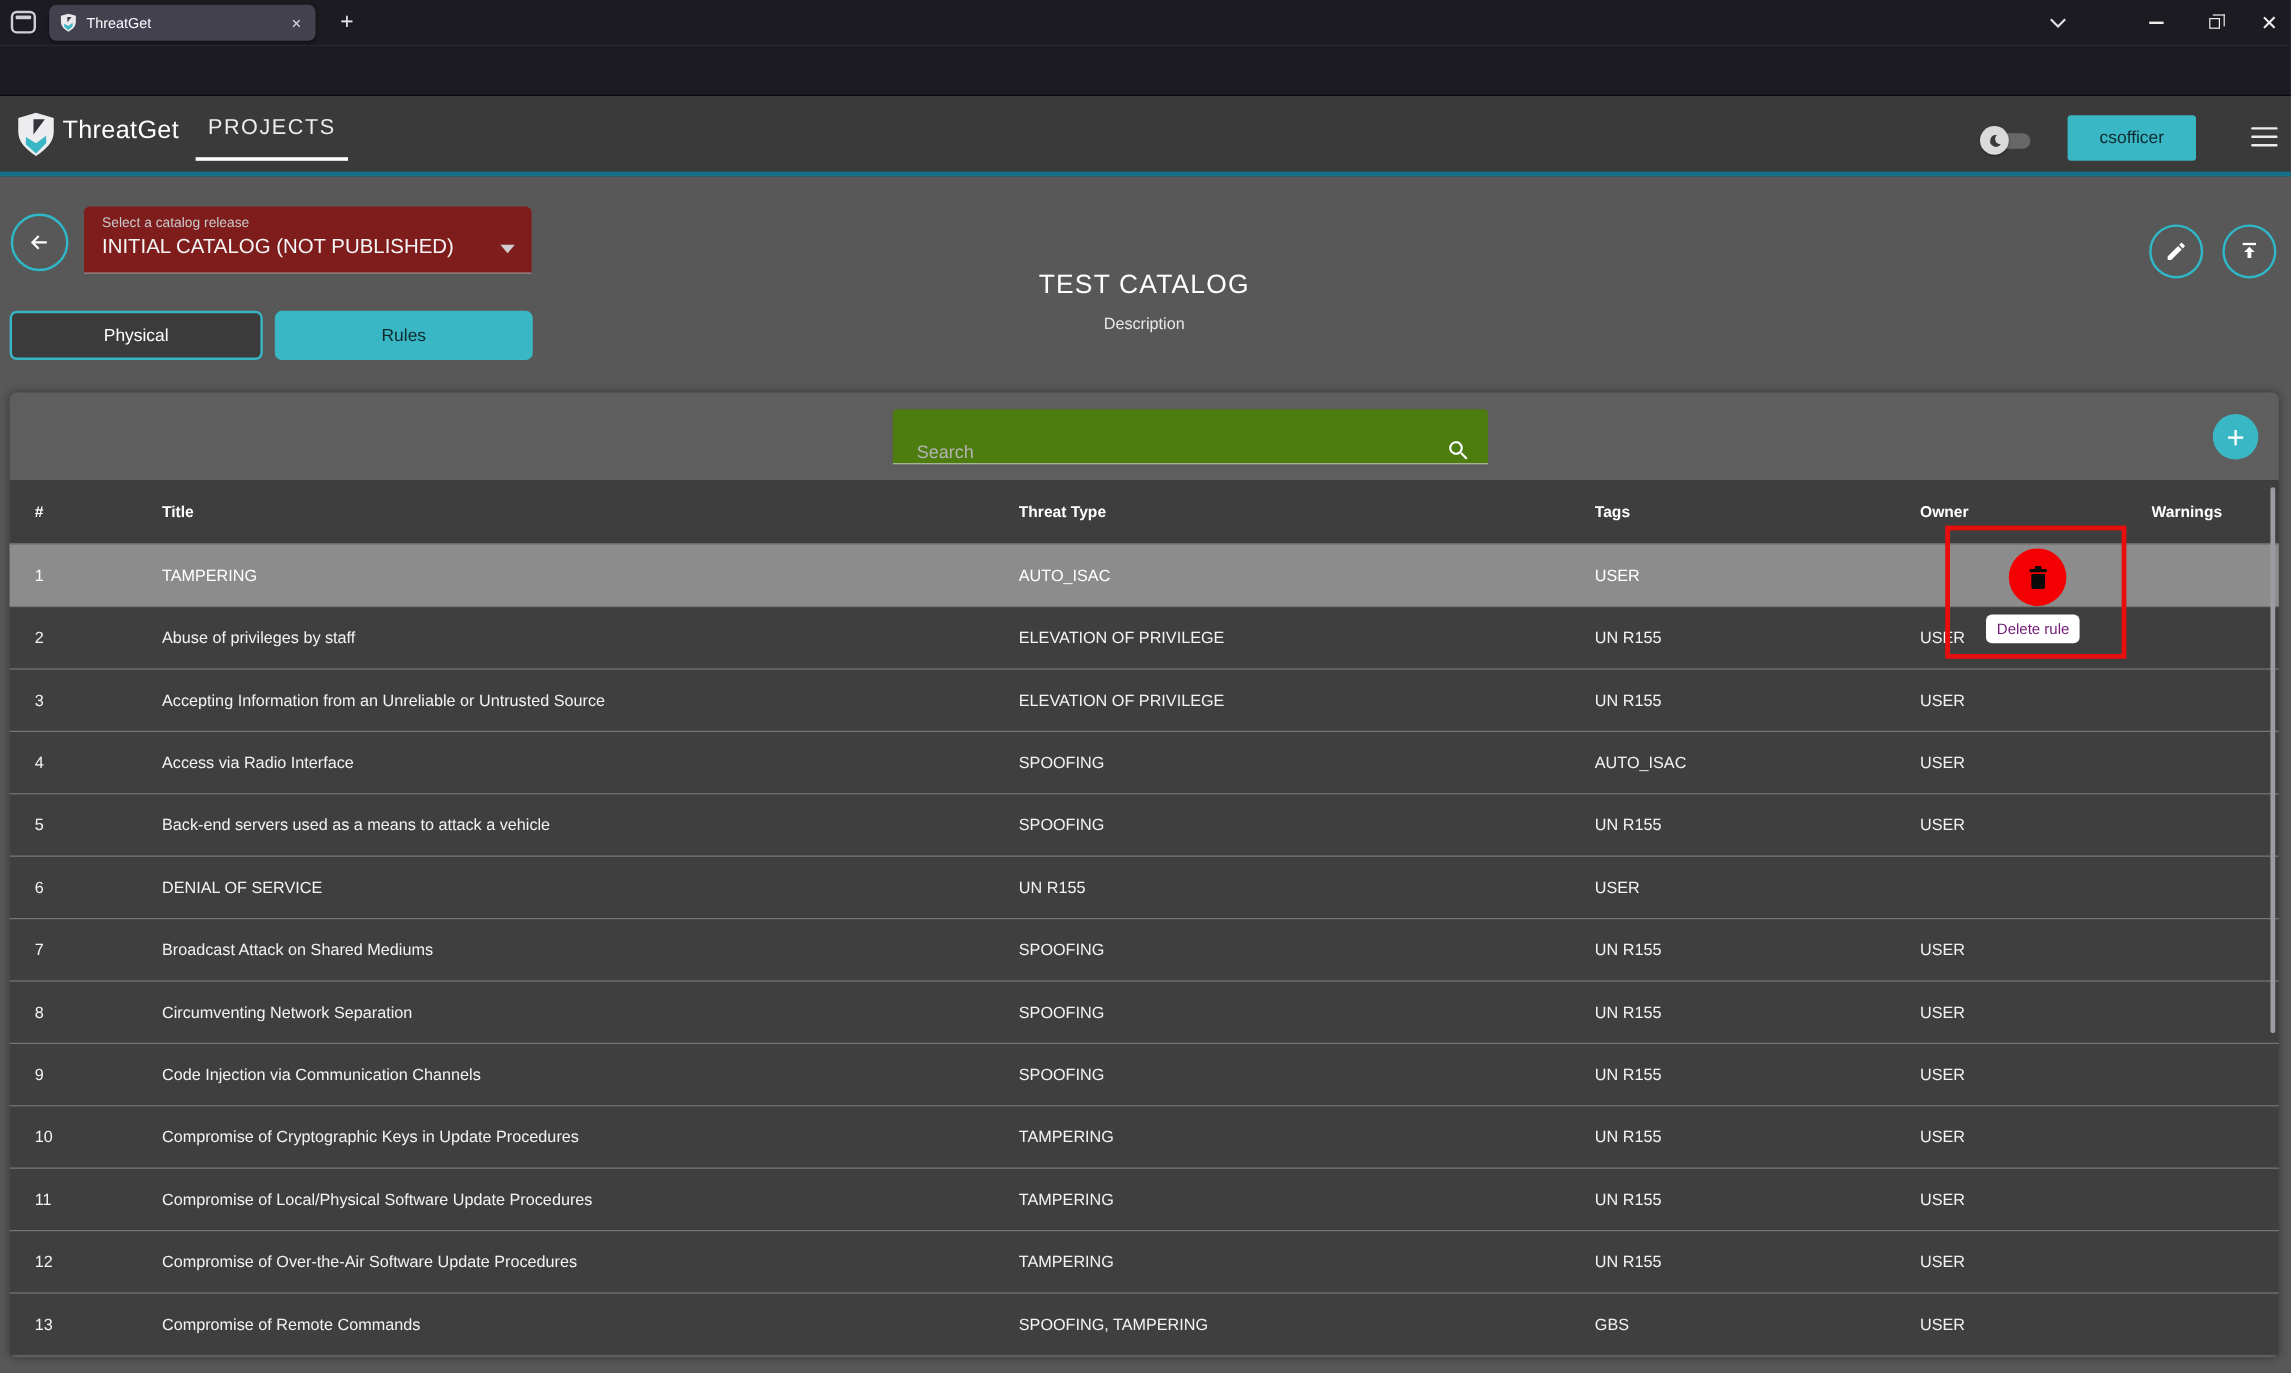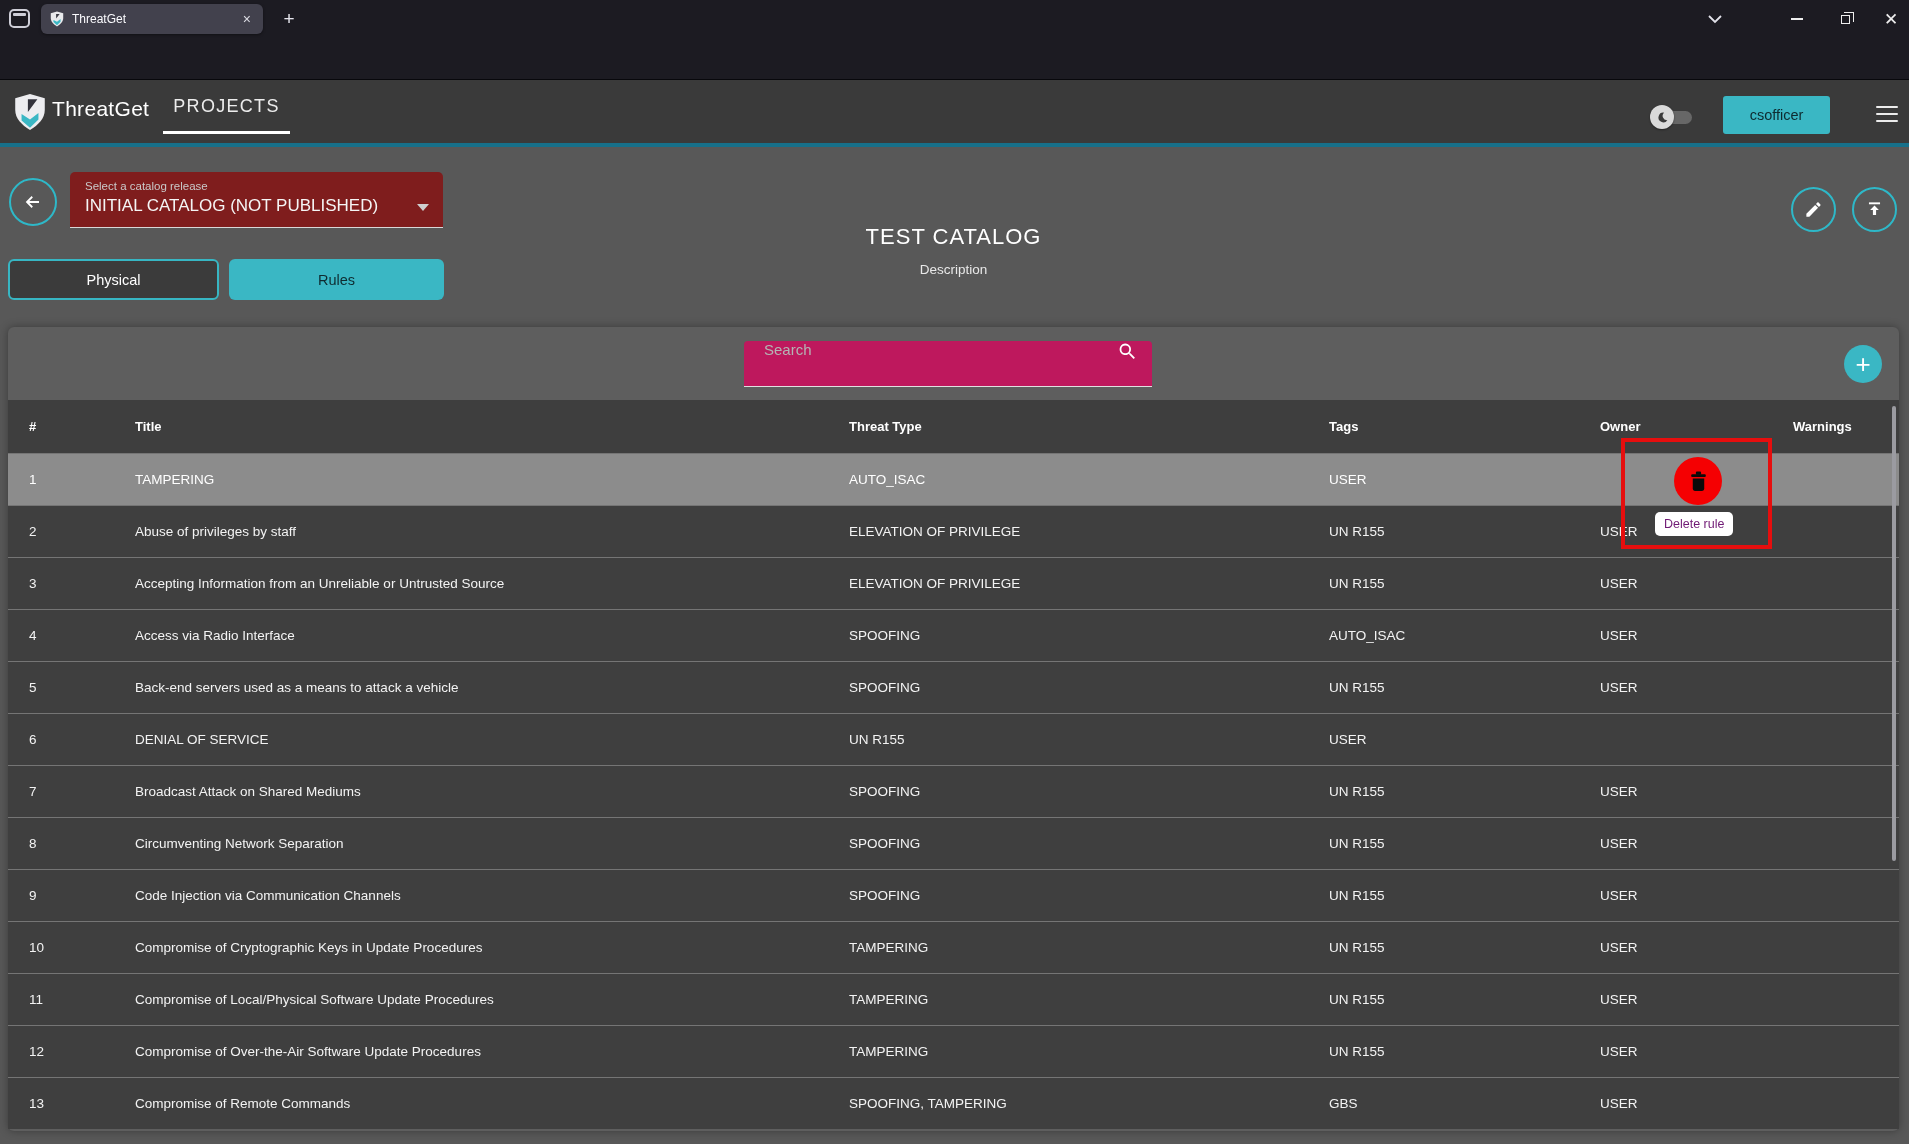--- a/index.html
+++ b/index.html
@@ -84,22 +84,22 @@
 
   
   #tab-toolbox { left:8px; top:259px; width:211px; height:41px; background:#3b3b3b; border:2px solid #37b6c3;
                  border-radius:6px; color:#fff; font-size:14.5px; display:flex; align-items:center; justify-content:center; }
   #tab-rules { left:229px; top:259px; width:215px; height:41px; background:#3ab7c4; border-radius:6px;
                color:#0f2b30; font-size:14.5px; display:flex; align-items:center; justify-content:center; }
 
   
   #panel { position:absolute; left:8px; top:327px; width:1891px; height:804px; background:#5e5e5e;
            border-radius:6px; box-shadow:0 0 8px rgba(0,0,0,.35); }
-  #searchbox { position:absolute; left:736px; top:14px; width:408px; height:46px; background:#be185d;
-               border-radius:4px 4px 0 0; border-bottom:1px solid #e0e0e0; display:flex; align-items:flex-start; }
+  #searchbox { position:absolute; left:736px; top:14px; width:496px; height:46px; background:#4d7c0f;
+               border-radius:4px 4px 0 0; border-bottom:1px solid #e0e0e0; display:flex; align-items:flex-end; }
   #searchbox input { flex:1; background:transparent; border:none; outline:none; color:#eee;
                      font-size:15px; padding:0 0 0 20px; font-family:"Liberation Sans", sans-serif; }
   #searchbox input::placeholder { color:#b4b4b4; opacity:1; }
   #searchbox .mag { margin-right:14px; }
   #add-rule { position:absolute; left:1836px; top:18px; width:38px; height:38px; border-radius:50%;
               background:#3ab7c4; color:#fff; font-size:26px; display:flex; align-items:center; justify-content:center; }
   .t-row { display:grid; grid-template-columns:106px 714px 480px 271px 193px 1fr;
            align-items:center; padding-left:21px; }
   #thead { position:absolute; left:0; top:73px; width:1891px; height:53px; background:#3e3e3e;
            color:#fff; font-size:13px; font-weight:bold; }

